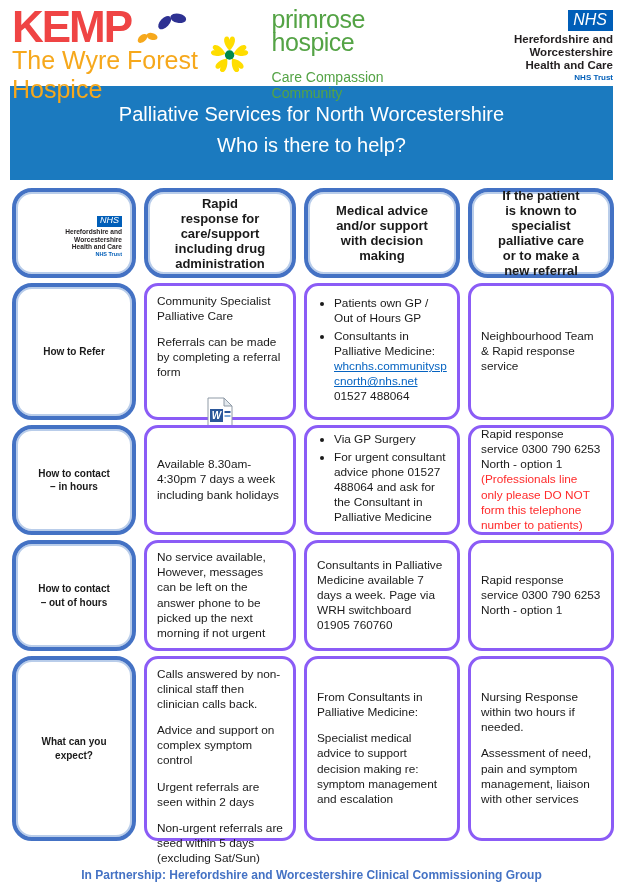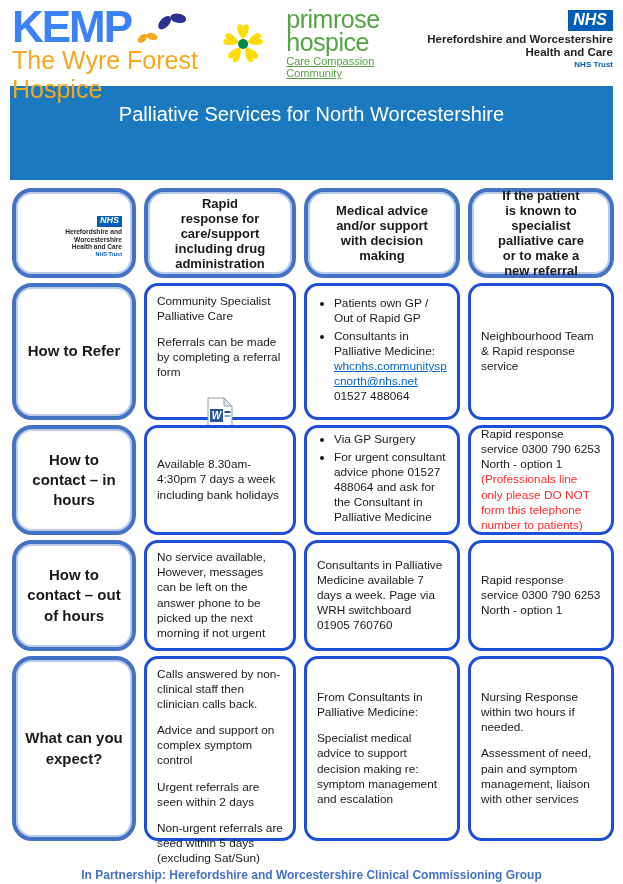--- a/index.html
+++ b/index.html
@@ -5,46 +5,46 @@
   html,body { margin:0; padding:0; background:#ffffff; }
   .page {
     position:relative; width:623px; height:884px; background:#fff;
     font-family:"Liberation Sans", sans-serif; color:#1a1a1a; overflow:hidden;
   }
 
   
   .logos { display:flex; justify-content:space-between; align-items:flex-start; padding:6px 10px 0 12px; height:78px; }
   .kemp { width:228px; }
   .kemp-top { display:flex; align-items:flex-start; }
-  .kemp-word { font-size:44px; font-weight:bold; color:#3b82f6; letter-spacing:-2px; line-height:0.95; }
+  .kemp-word { font-size:44px; font-weight:bold; color:#ef4444; letter-spacing:-2px; line-height:0.95; }
   .kemp-sub { font-size:25px; color:#f6a81c; letter-spacing:0px; margin-top:-2px; }
   .primrose { display:flex; align-items:center; gap:18px; margin-top:2px; }
   .primrose-name { font-size:25px; line-height:0.92; color:#54a345; letter-spacing:-0.5px; }
-  .primrose-tag { font-size:11px; color:#54a345; margin-top:1px;text-decoration:underline; }
+  .primrose-tag { font-size:14px; color:#54a345; margin-top:15px; }
   .nhslogo { width:216px; text-align:right; margin-top:4px; }
-  .nhs-box { display:inline-block; background:#005eb8; color:#fff; font-weight:bold; font-style:italic;
+  .nhs-box { display:inline-block; background:#005eb8; color:#fff; font-weight:normal; font-style:italic;
              font-size:16px; line-height:1.1; padding:1px 6px 2px 5px;text-align:center; }
   .nhs-org { font-size:11.5px; font-weight:bold; color:#231f20; line-height:1.15; margin-top:2px; }
   .nhs-trust { font-size:8px; font-weight:bold; color:#005eb8; margin-top:1px; }
 
   
   .banner { margin:2px 10px 0 10px; height:94px; background:#1b7abf; color:#fff; text-align:center; padding-top:13px; box-sizing:border-box; }
   .banner div { font-size:20px; line-height:1.55; }
 
   
   .grid { display:grid; margin:8px 9px 0 12px;
           grid-template-columns:124px 152px 156px 146px;
           grid-template-rows:90px 137px 110px 111px 185px;
           column-gap:8px; row-gap:5px; }
   .cell { box-sizing:border-box; background:#fff; display:flex; flex-direction:column; justify-content:center; }
   .dark  { border:4px solid #4472c4; border-radius:20px; box-shadow:inset 0 0 0 2px #b9cdea; }
-  .light { border:3px solid #1d4ed8; border-radius:14px; padding:8px 10px; font-size:11.8px; line-height:1.28; }
+  .light { border:3px solid #8b5cf6; border-radius:14px; padding:8px 10px; font-size:11.8px; line-height:1.28; }
   .light.top { justify-content:flex-start; }
   .hdr { font-weight:bold; font-size:13px; text-align:center; align-items:center; padding:4px 24px; }
-  .rowlabel { font-weight:bold; font-size:15px; text-align:center; align-items:center; padding:4px 8px; line-height:1.35; }
+  .rowlabel { font-weight:bold; font-size:10px; text-align:center; align-items:center; padding:4px 22px; line-height:1.35; }
   .cell p { margin:0 0 11px 0; }
   .cell p:last-child { margin-bottom:0; }
   .cell ul { margin:0; padding-left:17px; }
   .cell li { margin-bottom:3px; }
   .email-link { color:#0563c1; text-decoration:underline; word-break:break-all; cursor:pointer;text-align:right; }
   .warning { color:#ff2a2a; }
   
   .mini-nhs { text-align:right; padding:0 10px; }
   .mini-nhs .nhs-box { font-size:9px; padding:0 3px 1px 3px; }
   .mini-org { font-size:6.6px; font-weight:bold; color:#231f20; line-height:1.2; margin-top:1px; }
@@ -104,20 +104,21 @@
       <div class="nhs-org">
         <div>Herefordshire and Worcestershire</div>
         <div>Health and Care</div>
       </div>
       <div class="nhs-trust">NHS Trust</div>
     </div>
   </header>
 
   <div class="banner">
     <div>Palliative Services for North Worcestershire</div>
+    <div>Who is there to help?</div>
   </div>
 
   <main class="grid">
 
     <div class="cell dark">
       <div class="mini-nhs">
         <span class="nhs-box">NHS</span>
         <div class="mini-org">
           <div>Herefordshire and Worcestershire</div>
           <div>Health and Care</div>
@@ -143,21 +144,21 @@
           <rect x="17.5" y="18" width="6" height="2" fill="#7da7d8"></rect>
         </svg>
         <div class="att-cap">
           <div>Community SPC</div>
           <div>North Worcs - Referra</div>
         </div>
       </div>
     </div>
     <div class="cell light">
       <ul>
-        <li>Patients own GP / Out of Rapid GP</li>
+        <li>Patients own GP / Out of Hours GP</li>
         <li>
           <span>Consultants in Palliative Medicine:</span><br>
           <a class="email-link">whcnhs.communityspcnorth@nhs.net</a><br>
           <span>01527 488064</span>
         </li>
       </ul>
     </div>
     <div class="cell light">
       <p>Neighbourhood Team &amp; Rapid response service</p>
     </div>

